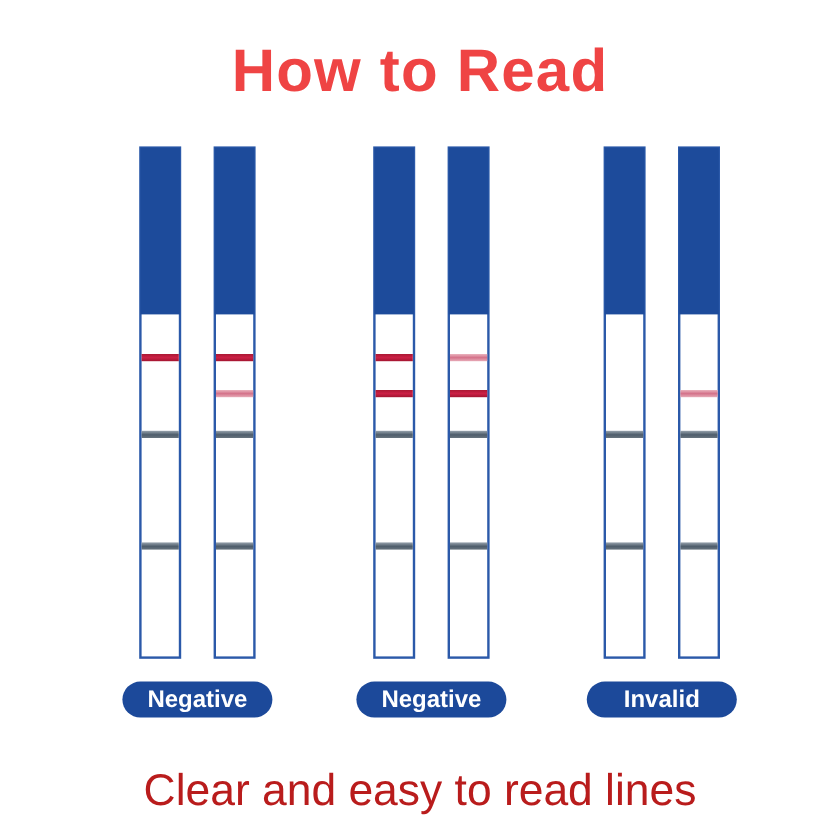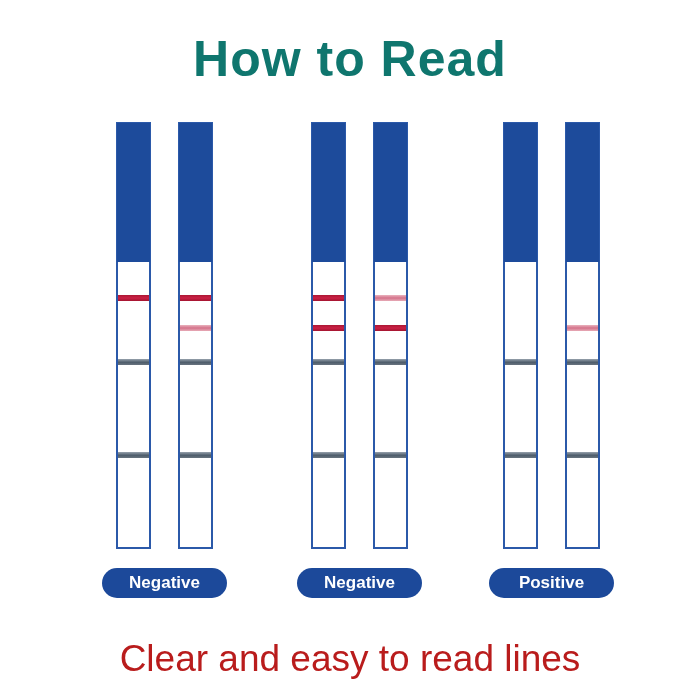--- a/index.html
+++ b/index.html
@@ -11,21 +11,21 @@
     overflow: hidden;
   }
 
   .title {
     position: absolute;
     top: 30px; left: 0; width: 700px;
     text-align: center;
     font-size: 50px;
     font-weight: bold;
     letter-spacing: 1px;
-    color: #0f766e;
+    color: #ef4444;
   }
 
   .strips-area {
     position: absolute;
     top: 122px; left: 0; width: 700px; height: 427px;
   }
 
   .group {
     position: absolute;
     top: 0;
@@ -74,21 +74,21 @@
   .separator-1 { top: 235px; }
   .separator-2 { top: 328px; }
 
   .pill {
     position: absolute;
     top: 568px;
     width: 125px; height: 30px;
     border-radius: 15px;
     background: #1c499a;
     color: #ffffff;
-    font-size: 17px;
+    font-size: 20px;
     font-weight: bold;
     display: flex;
     align-items: center;
     justify-content: center;
   }
   .pill-negative { left: 102px; }
   .pill-positive { left: 297px; }
   .pill-invalid  { left: 489px; }
 
   .subtitle {
@@ -154,15 +154,15 @@
       <div class="line line-test" data-strength="faint"></div>
       <div class="separator separator-1"></div>
       <div class="separator separator-2"></div>
     </div>
   </div>
 
 </div>
 
 <div class="pill pill-negative">Negative</div>
 <div class="pill pill-positive">Negative</div>
-<div class="pill pill-invalid">Positive</div>
+<div class="pill pill-invalid">Invalid</div>
 
 <div class="subtitle">Clear and easy to read lines</div>
 
 </body></html>

